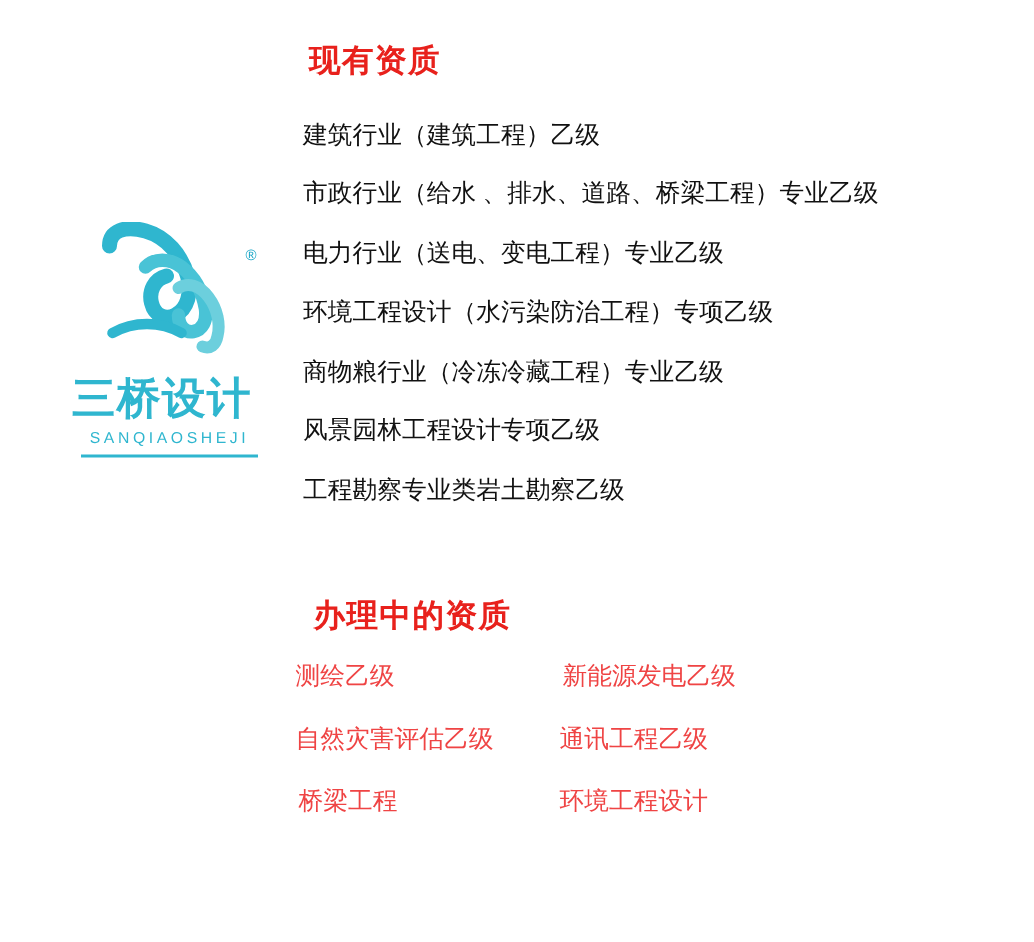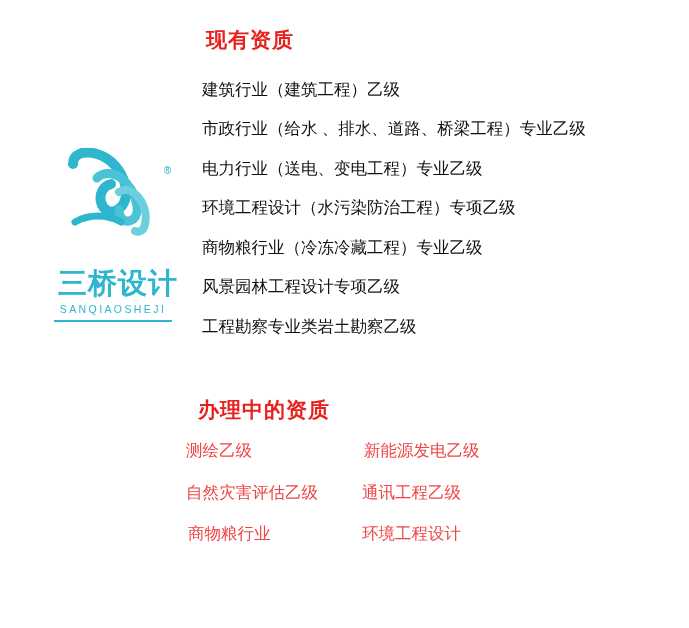--- a/index.html
+++ b/index.html
@@ -45,22 +45,22 @@
   }
   .logo-reg {
     position: absolute;
     right: -2px;
     top: 18px;
     font-size: 10px;
     color: #17a5c6;
     line-height: 1;
   }
   .logo-name {
-    margin-top: 20px;
-    text-align: right;
+    margin-top: 3px;
+    text-align: left;
     font-family: "Liberation Sans", sans-serif;
     font-weight: bold;
     font-size: 29px;
     letter-spacing: 1px;
     color: #2fb6cf;
     line-height: 1.1;
   }
   .logo-pinyin {
     text-align: center;
     font-size: 10.5px;
@@ -103,20 +103,21 @@
     font-size: 16.5px;
     font-family: "Liberation Serif", serif;
     line-height: 1.3;
     padding: 9px 0 9px 0;
     color: #111111;
     white-space: nowrap;
   }
 
   .section-two {
     margin-top: 50px;
+    margin-left: 11px;
   }
   .section-title.second {
     margin: 0 0 6px 12px;
   }
 
   .grid-two {
     display: grid;
     grid-template-columns: 176px auto;
     row-gap: 0px;
   }
@@ -171,21 +172,21 @@
     <div class="section-two">
       <div class="section-title second">办理中的资质</div>
 
       <div class="grid-two">
         <div class="col1">测绘乙级</div>
         <div class="col2">新能源发电乙级</div>
 
         <div class="col1">自然灾害评估乙级</div>
 
         <div class="col1">通讯工程乙级</div>
-        <div class="col2">商物粮行业</div>
+        <div class="col2">桥梁工程</div>
 
         <div class="col1">环境工程设计</div>
         <div class="col2"></div>
       </div>
     </div>
 
   </div>
 </div>
 
 </body></html>

